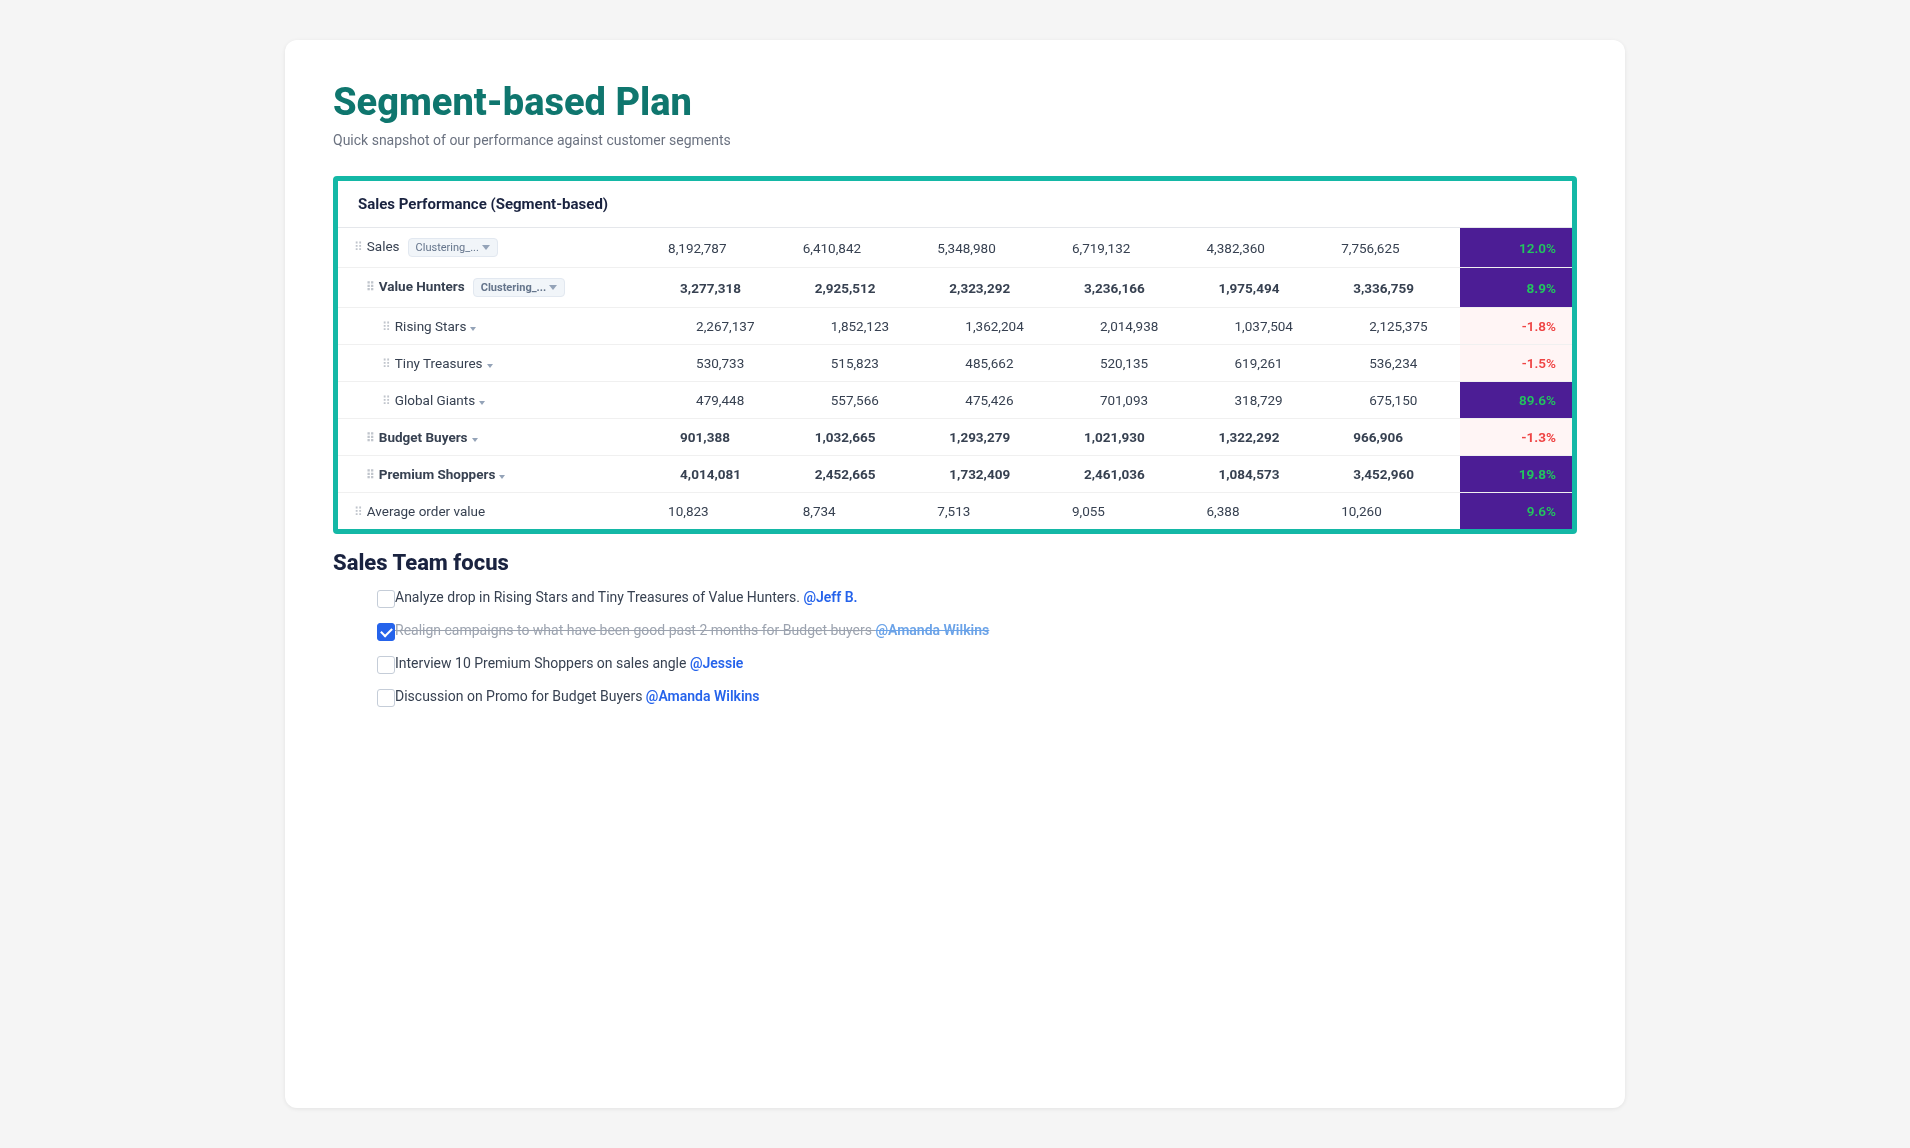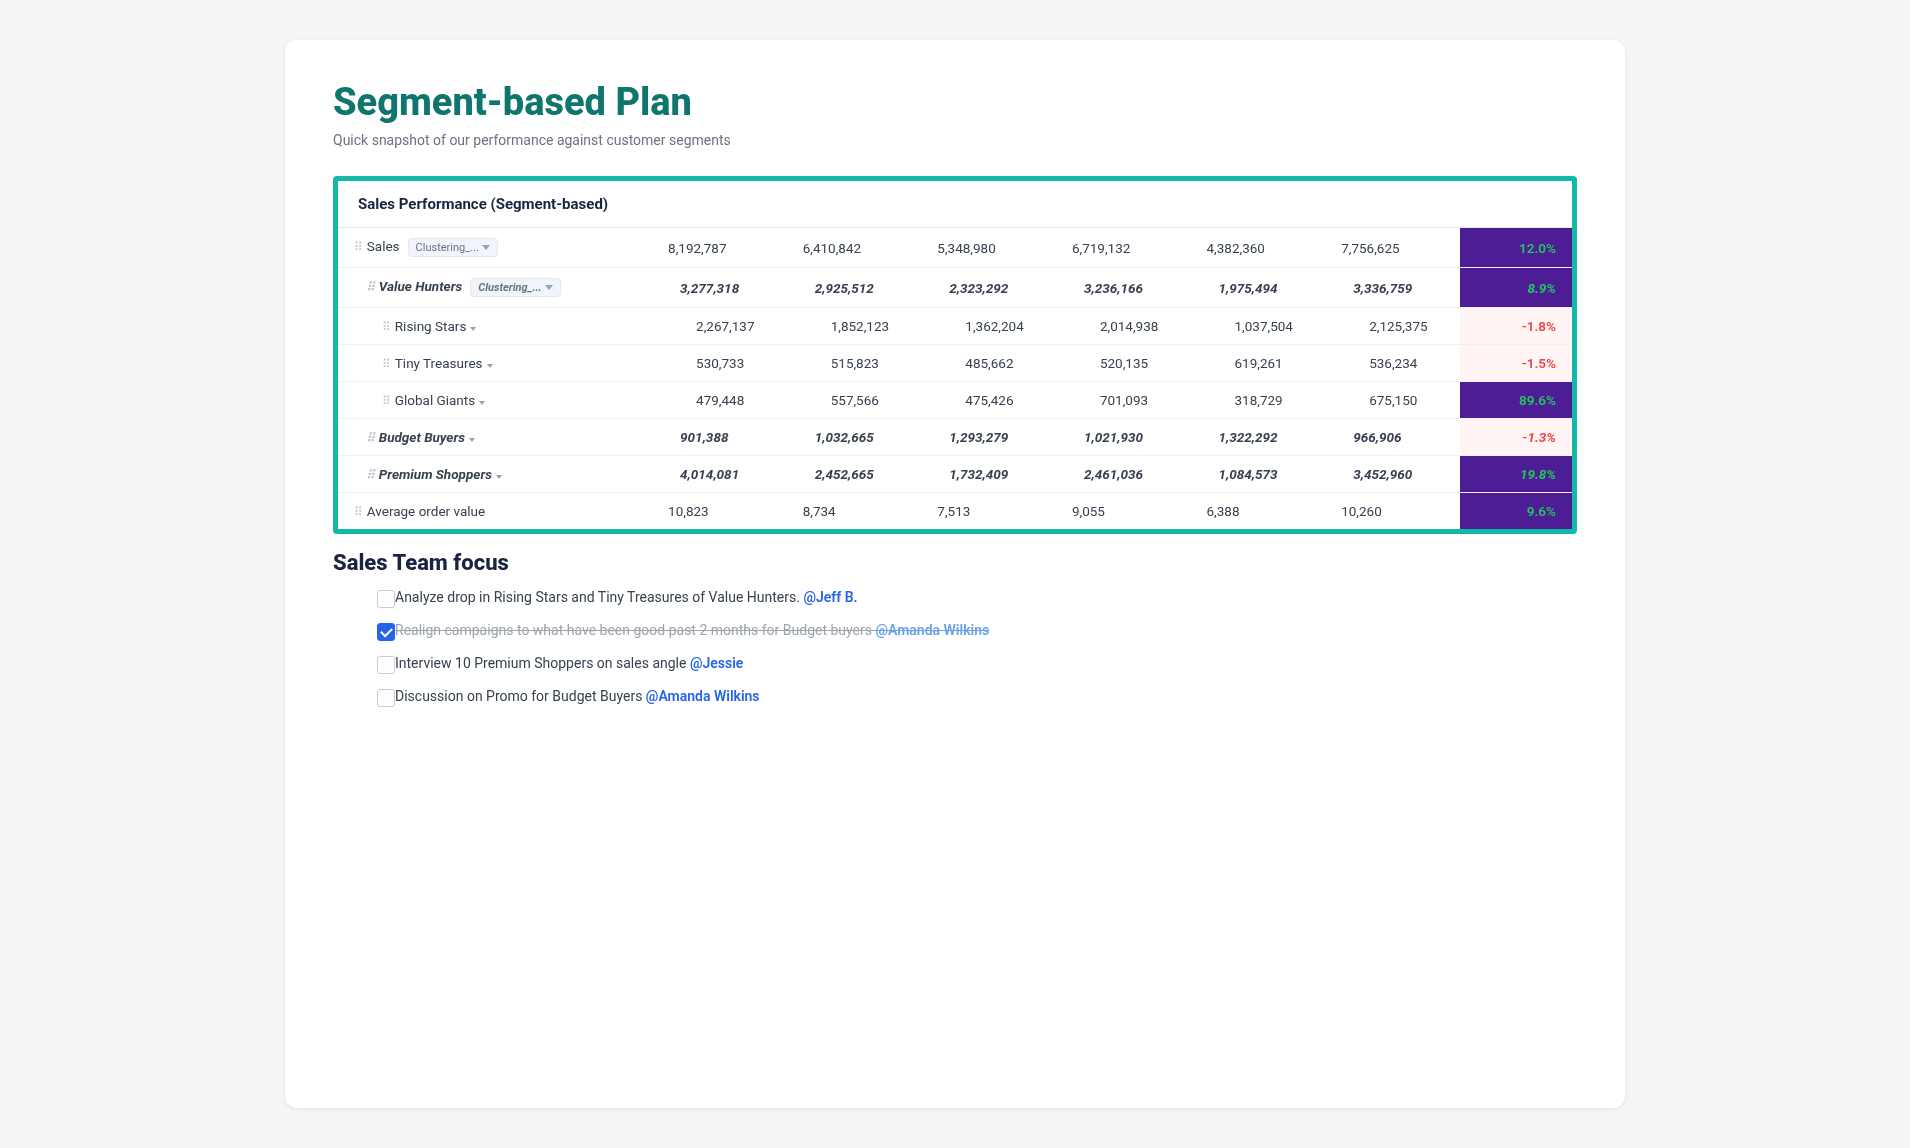--- a/index.html
+++ b/index.html
@@ -78,21 +78,20 @@
     .col-pct-cell-red {
       background: #fff5f5;
     }
     .pct-positive { color: #22c55e; }
     .pct-negative { color: #ef4444; }
     .row-bold td {
       font-weight: 700;
     }
     .row-sub td {
       padding-left: 28px;
-      font-style: italic;
     }
     .row-sub2 td {
       padding-left: 44px;
     }
     .drag-handle {
       display: inline-block;
       color: #c0c5cc;
       font-size: 12px;
       margin-right: 4px;
       cursor: grab;

